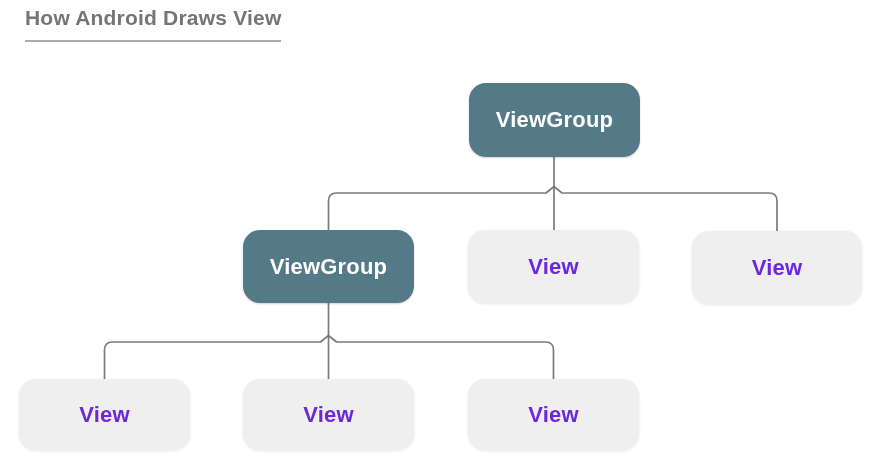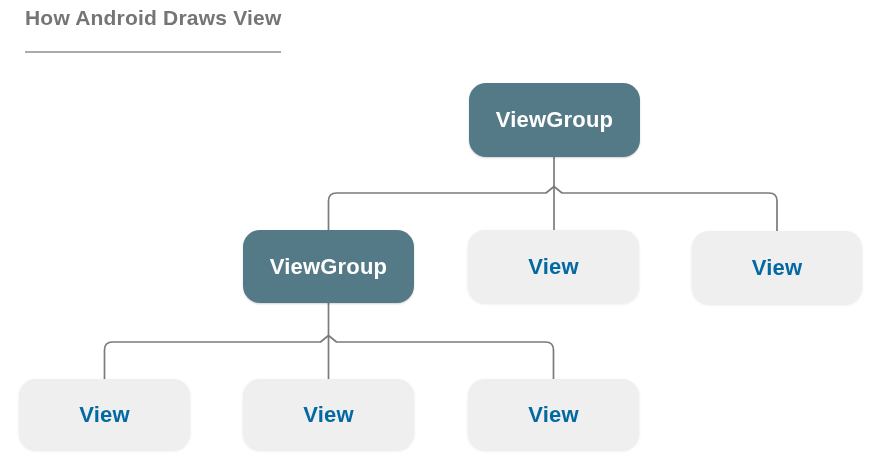--- a/index.html
+++ b/index.html
@@ -16,21 +16,21 @@
     overflow: hidden;
   }
   .page-title {
     position: absolute;
     left: 25px;
     top: 6px;
     font-size: 21px;
     font-weight: 700;
     color: #757575;
     letter-spacing: 0.2px;
-    padding-bottom: 21px;
+    padding-bottom: 10px;
     border-bottom: 2px solid #ababab;
     width: fit-content;
   }
   .connectors {
     position: absolute;
     left: 0;
     top: 0;
     width: 871px;
     height: 464px;
   }
@@ -50,21 +50,21 @@
     border-radius: 17px;
     letter-spacing: 0.2px;
   }
   .node.viewgroup {
     background: #547a87;
     color: #ffffff;
     box-shadow: 0 1px 2px rgba(0,0,0,0.18);
   }
   .node.view {
     background: #efefef;
-    color: #0369a1;
+    color: #6d28d9;
     box-shadow: 0 1px 3px rgba(0,0,0,0.10);
   }
   
   .n-root   { left: 469px; top:  83px; width: 171px; height: 74px; }
   .n-l2-vg  { left: 243px; top: 230px; width: 171px; height: 73px; }
   .n-l2-v1  { left: 468px; top: 230px; width: 171px; height: 73px; }
   .n-l2-v2  { left: 692px; top: 231px; width: 170px; height: 73px; }
   .n-l3-v1  { left:  19px; top: 379px; width: 171px; height: 71px; }
   .n-l3-v2  { left: 243px; top: 379px; width: 171px; height: 71px; }
   .n-l3-v3  { left: 468px; top: 379px; width: 171px; height: 71px; }

